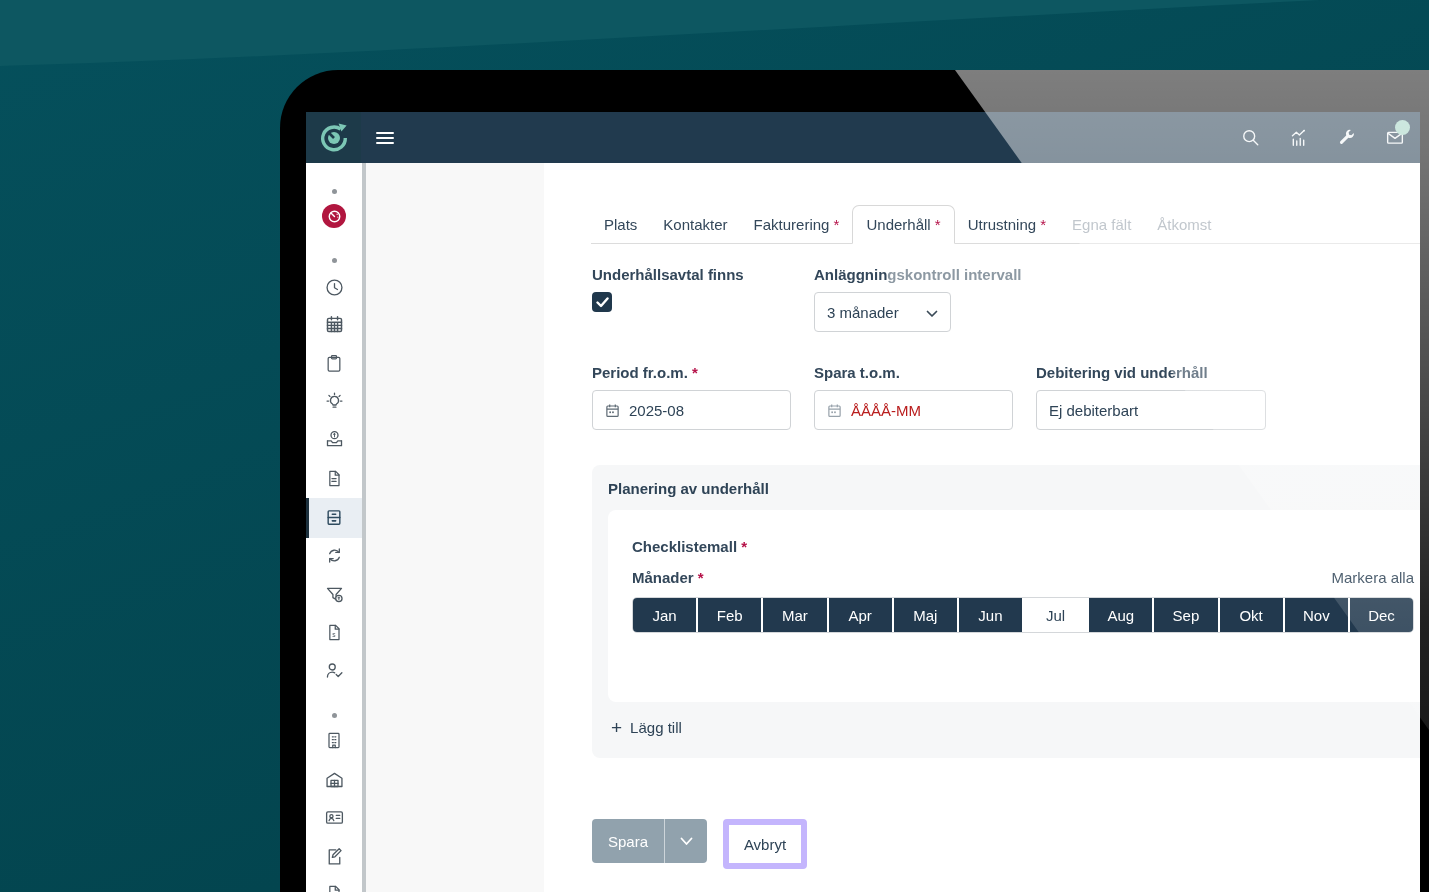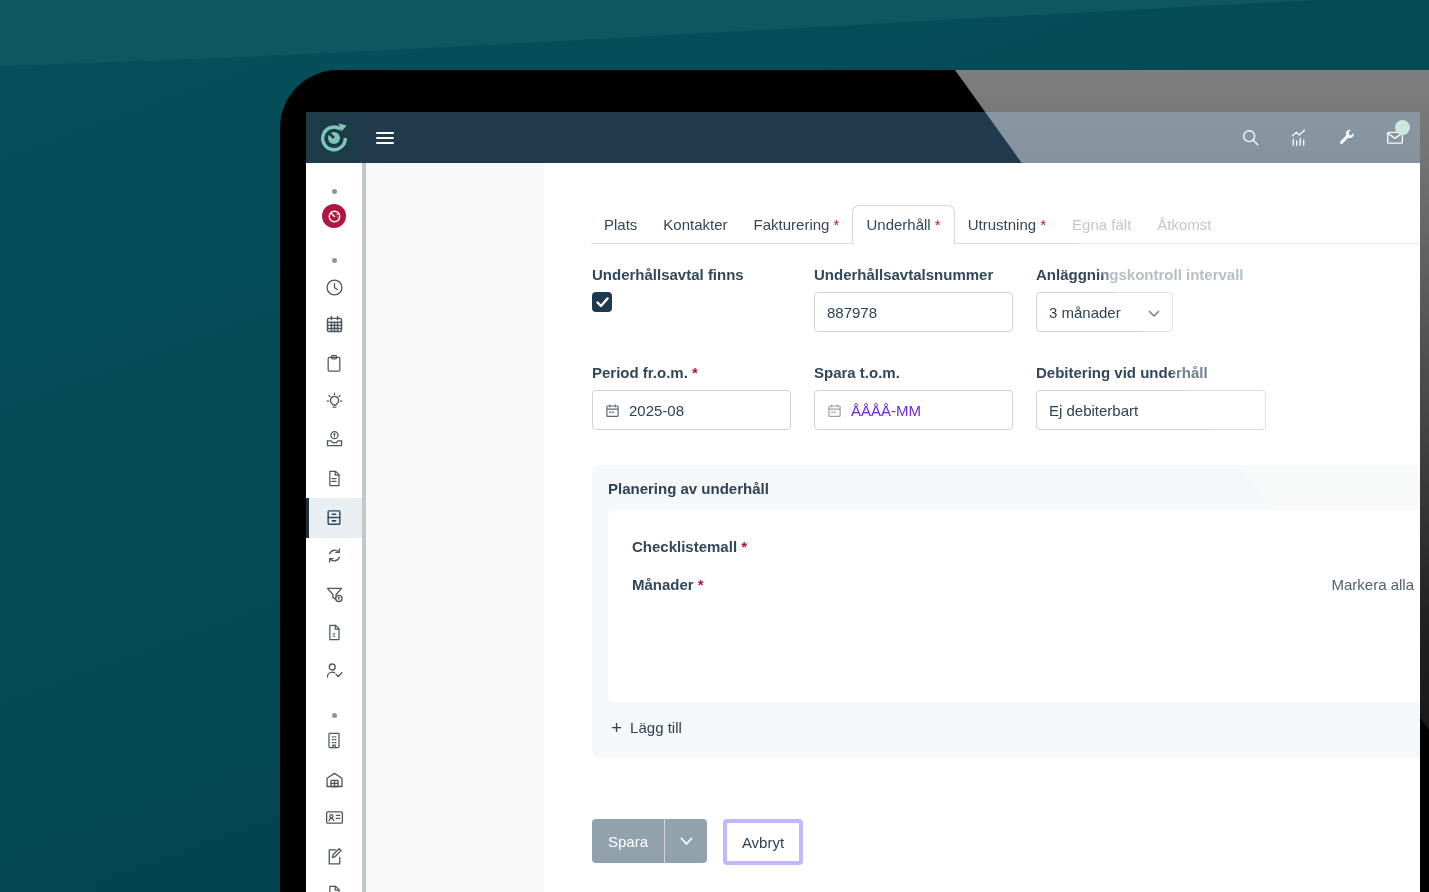--- a/index.html
+++ b/index.html
@@ -48,45 +48,45 @@
   .frow{position:absolute;left:48px;display:flex;gap:23px}
   .fcell{width:199px;flex:0 0 auto}
   .fcell.wide{width:230px}
   .flabel{font-size:15px;font-weight:600;color:#33475a;margin-bottom:9px;white-space:nowrap}
   .flabel .req{color:#b6134a}
   .flabel .lmut{color:#8d99a3;font-weight:600}
   .checkbox{width:20px;height:20px;border-radius:4px;background:#20384c;display:grid;place-items:center;cursor:pointer}
   .checkbox svg{visibility:hidden}
   .checkbox.checked svg{visibility:visible}
   .tinput{height:38px;border:1px solid #d0d3d6;border-radius:4px;background:#fff;display:flex;align-items:center;padding:0 12px;font-size:15px;color:#2e4356;gap:9px}
-  .tinput .ph{color:#6d28d9}
+  .tinput .ph{color:#b91c1c}
   .tinput .cal{color:#5f6b75;display:grid;place-items:center}
   .tinput .cal.ghost{color:#98a2ab}
   .select{position:relative;cursor:pointer}
   .select .chev{margin-left:auto;color:#3a4a57}
   
   .panel{position:absolute;left:48px;right:-20px;top:302px;height:293px;background:#f6f7f8;border-radius:8px 0 0 8px}
   .panel-title{padding:15px 0 0 16px;font-size:15px;font-weight:600;color:#2e4356}
   .card{position:absolute;left:16px;right:0;top:45px;height:192px;background:#fff;border-radius:8px 0 0 8px}
   .card-inner{padding:28px 0 0 24px}
-  .months-head{width:782px;display:flex;align-items:flex-start;margin-top:21px}
+  .months-head{width:782px;display:flex;align-items:flex-start;margin-top:14px}
   .markera{margin-left:auto;font-size:15px;color:#2e4356;cursor:pointer}
   .months{width:782px;display:flex;gap:2px;background:#fff;border:1px solid #d4d7da;border-radius:5px;margin-top:11px;box-sizing:border-box}
   .mbtn{flex:1;height:34px;background:#22394e;color:#fff;font-size:15px;display:grid;place-items:center;cursor:pointer}
   .mbtn.off{background:#fff;color:#2e4356}
   .mbtn:first-child{border-radius:4px 0 0 4px}
   .mbtn:last-child{border-radius:0 4px 4px 0}
   .laggtill{position:absolute;left:19px;top:253px;display:flex;align-items:center;gap:8px;font-size:15px;color:#2e4356;cursor:pointer}
   .laggtill .plus{font-size:19px;font-weight:400;line-height:1}
   
   .actions{position:absolute;left:48px;top:656px;display:flex;align-items:flex-start}
   .btn-save{height:44px;display:flex;border-radius:4px;overflow:hidden}
   .btn-save .bmain{width:72px;background:#91a2ad;color:#fff;font-size:15px;display:grid;place-items:center;cursor:pointer}
   .btn-save .bdrop{width:42px;background:#91a2ad;border-left:1px solid rgba(255,255,255,.55);display:grid;place-items:center;cursor:pointer}
-  .btn-cancel{margin-left:16px;width:72px;height:38px;background:#fff;border:4px solid #c4b5fd;border-radius:4px;color:#2e4356;font-size:15px;display:grid;place-items:center;cursor:pointer}
+  .btn-cancel{margin-left:16px;width:72px;height:38px;background:#fff;border:6px solid #c4b5fd;border-radius:4px;color:#2e4356;font-size:15px;display:grid;place-items:center;cursor:pointer}
   
   .glare{position:absolute;inset:0;pointer-events:none;z-index:50;
     clip-path:polygon(955px 70px,1429px 70px,1429px 730px);
     background:linear-gradient(to bottom,rgba(255,255,255,.50) 6%,rgba(255,255,255,.45) 18%,rgba(255,255,255,.13) 70%,rgba(255,255,255,.06) 100%);}
 </style>
 </head>
 <body>
 
 <svg class="wave" width="1429" height="220" viewBox="0 0 1429 220">
   <path d="M0 66 C 350 56, 850 24, 1320 0 L1429 0 L1429 -10 L0 -10 Z" fill="#0d5761"></path>
@@ -313,26 +313,20 @@
       <div class="frow" style="top:103px">
         <div class="fcell">
           <div class="flabel">Underhållsavtal finns</div>
           <div class="checkbox checked">
             <svg width="13" height="11" viewBox="0 0 13 11">
                 <path d="M1.5 5.5 L5 9 L11.5 1.5" fill="none" stroke="#fff" stroke-width="2.4" stroke-linecap="round" stroke-linejoin="round"></path>
               </svg>
           </div>
         </div>
         <div class="fcell">
-          <div class="flabel">Underhållsavtalsnummer</div>
-          <div class="tinput">
-              <span>887978</span>
-            </div>
-        </div>
-        <div class="fcell">
           <div class="flabel"><span>Anläggnin</span><span class="lmut">gskontroll intervall</span></div>
           <div class="tinput select" style="width:111px">
             <span>3 månader</span>
             <span class="chev"><svg width="12" height="8" viewBox="0 0 12 8">
                   <path d="M1.5 1.5 L6 6 L10.5 1.5" fill="none" stroke="currentColor" stroke-width="1.7" stroke-linecap="round" stroke-linejoin="round"></path>
                 </svg></span>
           </div>
         </div>
       </div>
 
@@ -376,20 +370,34 @@
       <div class="panel">
         <div class="panel-title">Planering av underhåll</div>
         <div class="card">
 
           <div class="card-inner">
             <div class="flabel"><span>Checklistemall</span> <span class="req">*</span></div>
             <div class="months-head">
               <div class="flabel" style="margin-bottom:0"><span>Månader</span> <span class="req">*</span></div>
               <div class="markera">Markera alla</div>
             </div>
+            <div class="months">
+                <div class="mbtn">Jan</div>
+                <div class="mbtn">Feb</div>
+                <div class="mbtn">Mar</div>
+                <div class="mbtn">Apr</div>
+                <div class="mbtn">Maj</div>
+                <div class="mbtn">Jun</div>
+                <div class="mbtn off">Jul</div>
+                <div class="mbtn">Aug</div>
+                <div class="mbtn">Sep</div>
+                <div class="mbtn">Okt</div>
+                <div class="mbtn">Nov</div>
+                <div class="mbtn">Dec</div>
+              </div>
           </div>
         </div>
         <div class="laggtill">
           <span class="plus">+</span>
           <span>Lägg till</span>
         </div>
       </div>
 
       <div class="actions">
         <div class="btn-save">

